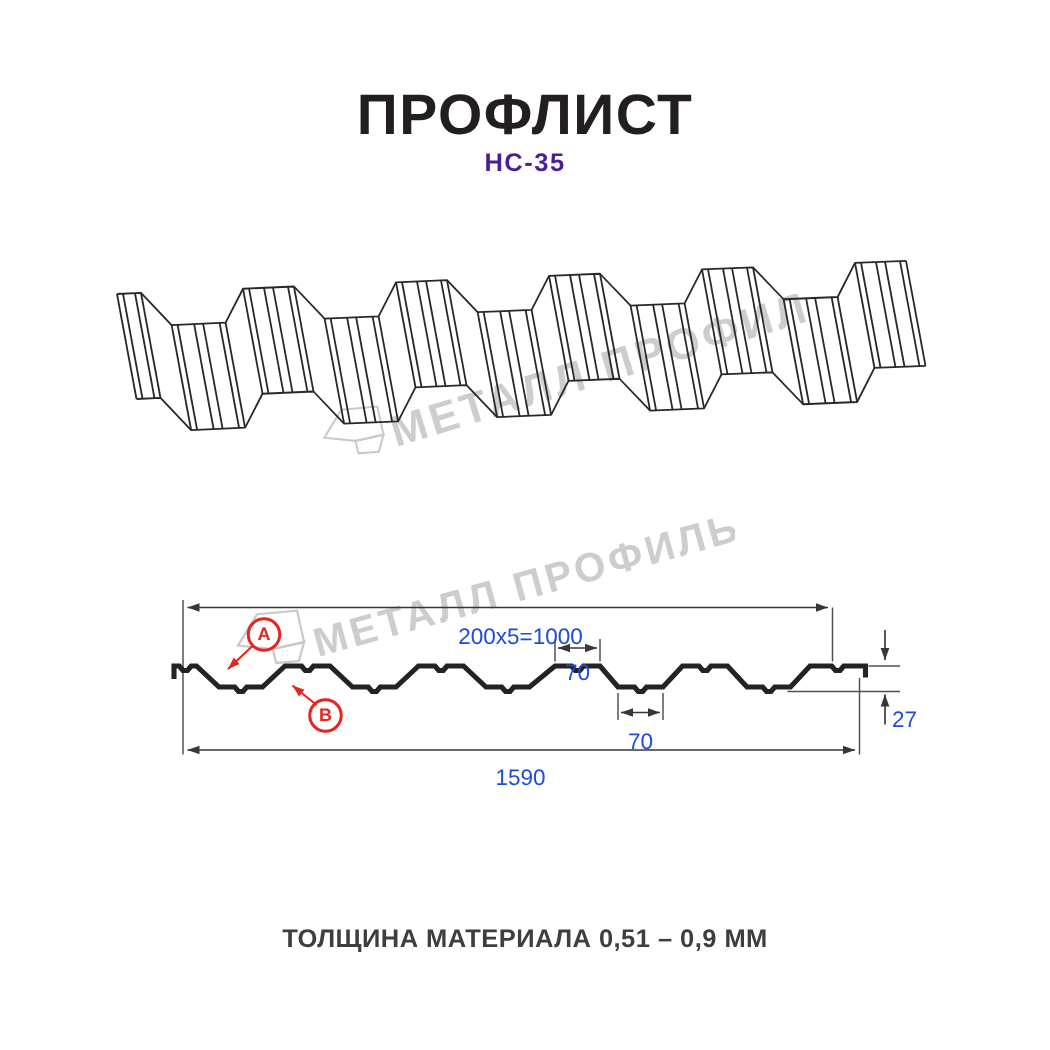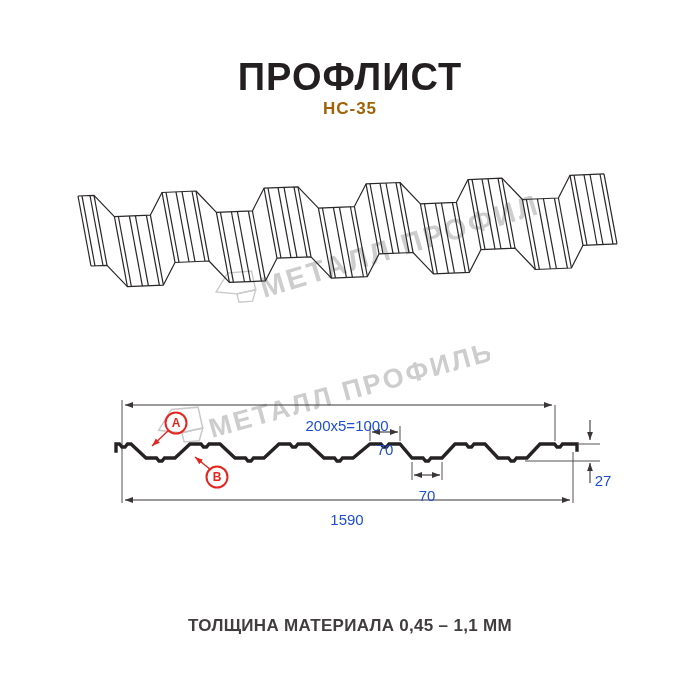--- a/index.html
+++ b/index.html
@@ -2,21 +2,21 @@
 <html><head>
 <meta charset="utf-8">
 <style>
   html,body{margin:0;padding:0;background:#fff;}
   #page{position:relative;width:700px;height:700px;background:#ffffff;overflow:hidden;
         font-family:"Liberation Sans", sans-serif;padding-left:16px;}
   .abs{position:absolute;}
   .title{top:56px;left:0;width:700px;text-align:center;
          font-size:38px;font-weight:bold;letter-spacing:1px;color:#231f20;}
   .subtitle{top:99px;left:0;width:700px;text-align:center;
-         font-size:17px;font-weight:bold;letter-spacing:1px;color:#a16207;}
+         font-size:17px;font-weight:bold;letter-spacing:1px;color:#4c1d95;}
   .footer{top:616px;left:0;width:700px;text-align:center;
          font-size:17px;font-weight:600;letter-spacing:.3px;color:#413d3e;}
   .dimlabel{transform:translate(-50%,-50%);font-size:15px;color:#1d4ed8;white-space:nowrap;margin-top:28px;}
   .marker{width:19px;height:19px;border:2px solid #e5261f;border-radius:50%;
           color:#e5261f;font-size:12px;font-weight:bold;text-align:center;
           line-height:19px;transform:translate(-50%,-50%);background:transparent;}
   svg{position:absolute;left:0;}
   .wm-svg{position:absolute;}
 </style>
 </head>
@@ -151,15 +151,15 @@
 
   <span class="abs dimlabel" style="left:347px;top:397px">200x5=1000</span>
   <span class="abs dimlabel" style="left:385px;top:421px">70</span>
   <span class="abs dimlabel" style="left:427px;top:467px">70</span>
   <span class="abs dimlabel" style="left:603px;top:452px">27</span>
   <span class="abs dimlabel" style="left:347px;top:491px">1590</span>
 
   <span class="abs marker" style="left:176px;top:423px">A</span>
   <span class="abs marker" style="left:217px;top:477px">B</span>
 
-  <div class="abs footer">ТОЛЩИНА МАТЕРИАЛА 0,45 – 1,1 ММ</div>
+  <div class="abs footer">ТОЛЩИНА МАТЕРИАЛА 0,51 – 0,9 ММ</div>
 
 </div>
 
 </body></html>

